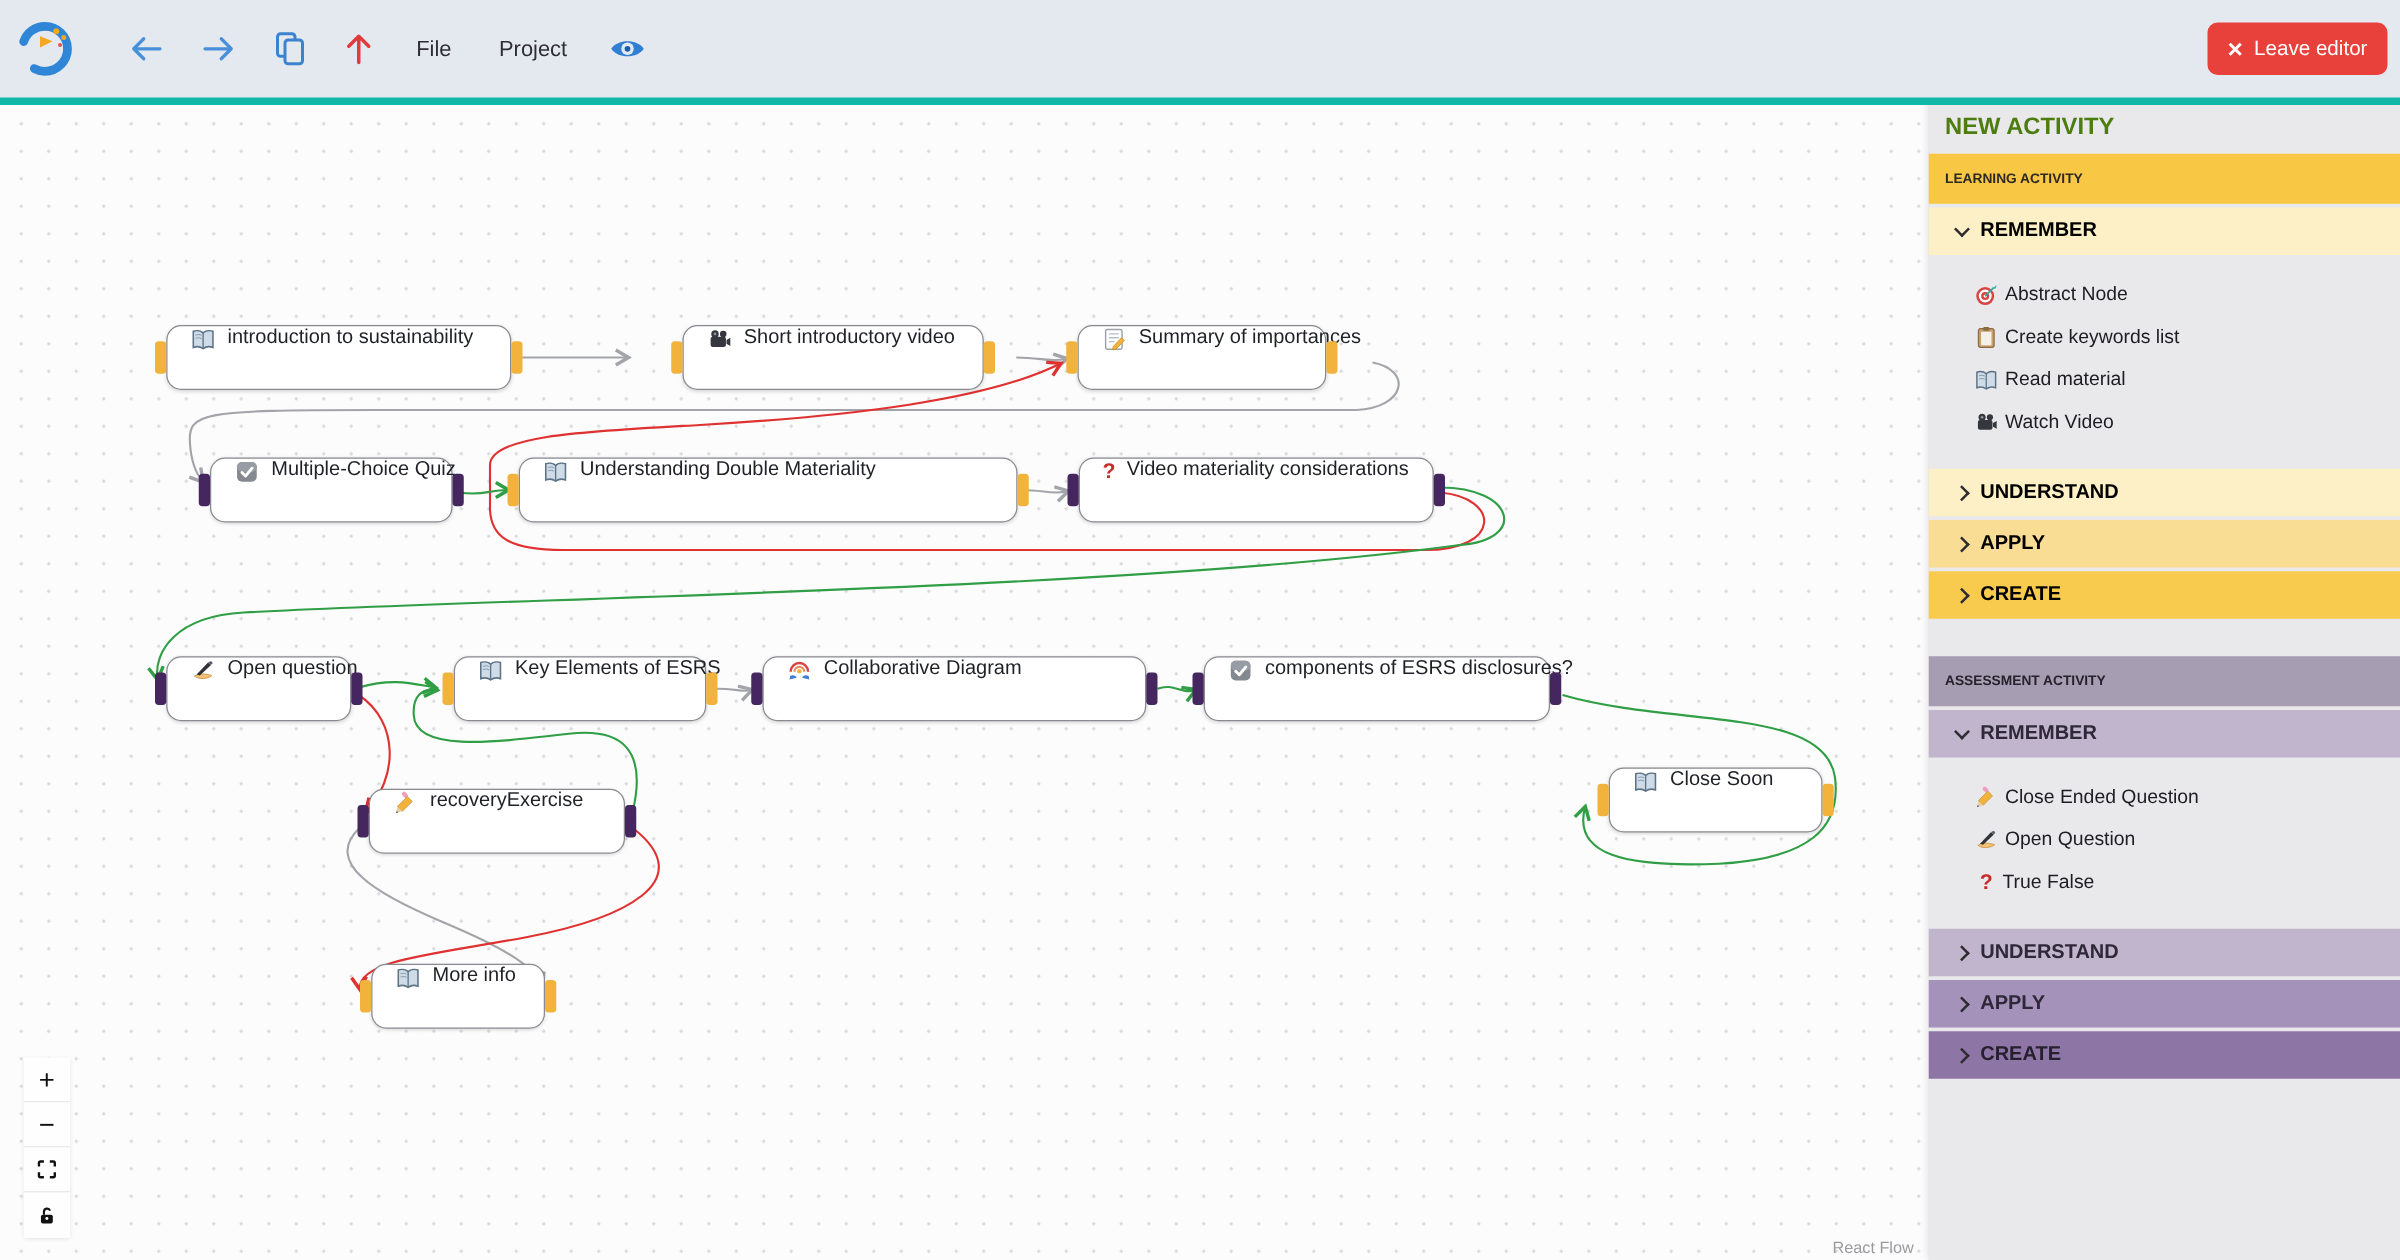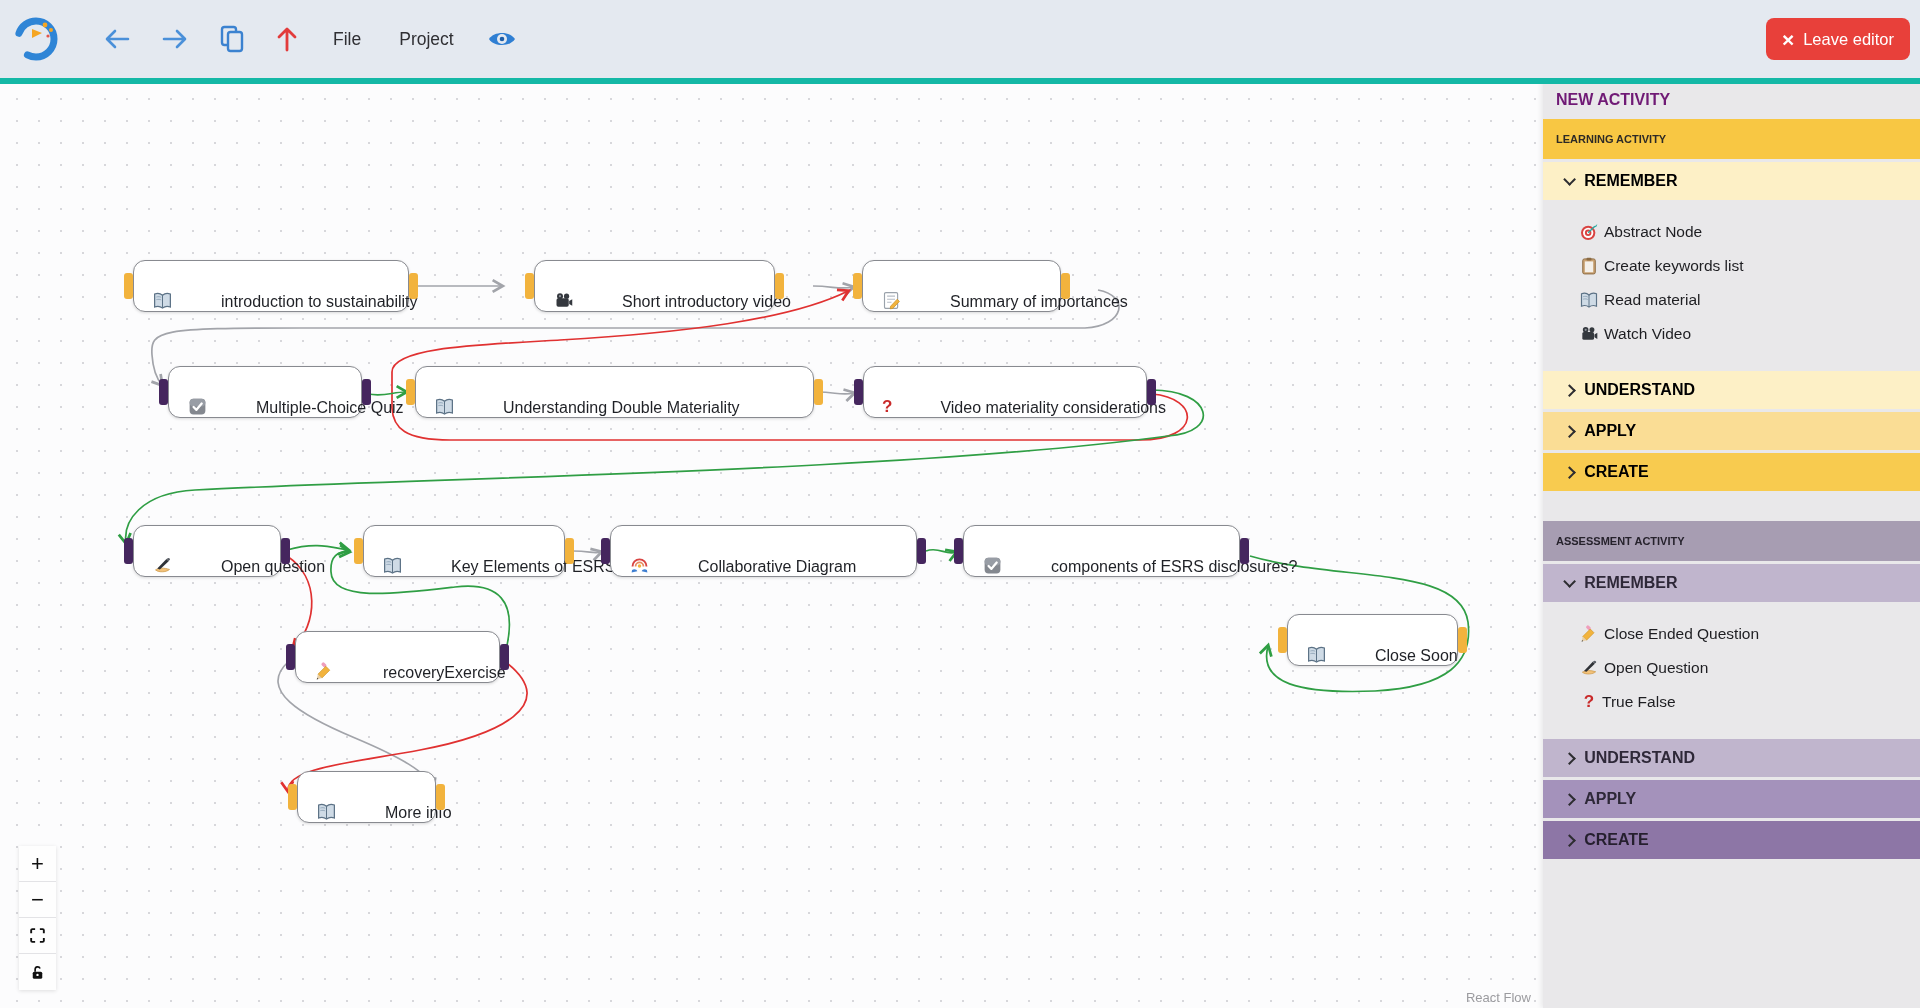--- a/index.html
+++ b/index.html
@@ -14,39 +14,39 @@
   .leave-btn{position:absolute;right:10px;top:18px;height:42px;background:#e8403a;border:none;border-radius:8px;
     color:#fff;font-size:16.5px;display:flex;align-items:center;gap:9px;padding:0 16px;cursor:pointer;
     font-family:"Liberation Sans",sans-serif;}
   .leave-x{font-size:21px;line-height:1;font-weight:bold;}
   
   .canvas{position:absolute;left:0;top:78px;width:1543px;height:930px;background:#fcfcfd;
     background-image:radial-gradient(#d7d7db 1.1px,transparent 1.4px);background-size:22px 22px;
     background-position:6px 10px;overflow:hidden;}
   .edges{position:absolute;left:0;top:0;}
   .node{position:absolute;height:52px;background:#fff;border:1.5px solid #888a90;border-radius:12px;
-    box-shadow:0 1px 3px rgba(0,0,0,.14);display:flex;align-items:flex-end;padding:0 20px 0 18px;
-    box-sizing:border-box;font-size:16px;color:#1f2126;cursor:grab;gap:39px;}
+    box-shadow:0 1px 3px rgba(0,0,0,.14);display:flex;align-items:flex-start;padding:0 20px 0 18px;
+    box-sizing:border-box;font-size:16px;color:#1f2126;cursor:grab;}
   .node .nlabel{white-space:nowrap;margin-left:9px;}
   .handle{position:absolute;width:9px;height:26px;border-radius:3px;top:50%;transform:translateY(-50%);}
   .handle.l{left:-10px}.handle.r{right:-10px}
   .hy{background:#f2b33d}.hp{background:#45265e}
   .nicon{width:21px;height:21px;flex:0 0 auto;}
   
   .controls{position:absolute;left:19px;bottom:18px;display:flex;flex-direction:column;
     box-shadow:0 1px 4px rgba(0,0,0,.12);}
   .ctrl{width:37px;height:36px;background:#fefefe;border:none;border-bottom:1px solid #e3e3e6;
     font-size:22px;color:#111;display:flex;align-items:center;justify-content:center;cursor:pointer;
     font-family:"Liberation Sans",sans-serif;}
   .ctrl:last-child{border-bottom:none;}
   .attribution{position:absolute;right:12px;bottom:3px;font-size:13px;color:#9b9b9f;text-decoration:none;}
   
   .sidebar{position:absolute;left:1543px;top:78px;width:377px;height:930px;background:#e9e8ea;
     box-shadow:-2px 0 5px rgba(0,0,0,.08);}
-  .sb-title{font-size:16px;font-weight:bold;color:#701a75;padding:13px 0 10px 13px;}
+  .sb-title{font-size:19px;font-weight:bold;color:#4d7c0f;padding:13px 0 10px 13px;}
   .sb-bar{height:40px;display:flex;align-items:center;font-weight:bold;font-size:11px;
     padding-left:13px;margin-bottom:3px;cursor:pointer;color:#2d2a26;}
   .sb-sec{height:38px;display:flex;align-items:center;font-weight:bold;font-size:16px;
     padding-left:22px;margin-bottom:3px;cursor:pointer;gap:10px;}
   .sb-items{padding:12px 0 20px 0;}
   .sb-item{height:34px;display:flex;align-items:center;padding-left:36px;font-size:15.5px;
     color:#1e1e22;cursor:grab;gap:3px;}
   .sb-item svg{width:20px;height:20px;margin-right:2px;}
   .chev{display:inline-block;border:solid #2d2d31;border-width:0 2.2px 2.2px 0;padding:3.6px;}
   .chev.right{transform:rotate(-45deg);margin-top:1px;}
@@ -218,21 +218,21 @@
     </svg>
   <div id="nodes-layer">
       <div class="node" style="left: 133px; top: 182px; width: 276px;">
         <span class="handle l hy"></span>
         <svg class="nicon">
           <use href="#book-icon"></use>
         </svg>
         <span class="nlabel">introduction to sustainability</span>
         <span class="handle r hy"></span>
       </div>
-      <div class="node" style="left: 534px; top: 182px; width: 241px;">
+      <div class="node" style="left: 546px; top: 182px; width: 241px;">
         <span class="handle l hy"></span>
         <svg class="nicon">
           <use href="#camera-icon"></use>
         </svg>
         <span class="nlabel">Short introductory video</span>
         <span class="handle r hy"></span>
       </div>
       <div class="node" style="left: 862px; top: 182px; width: 199px;">
         <span class="handle l hy"></span>
         <svg class="nicon">

